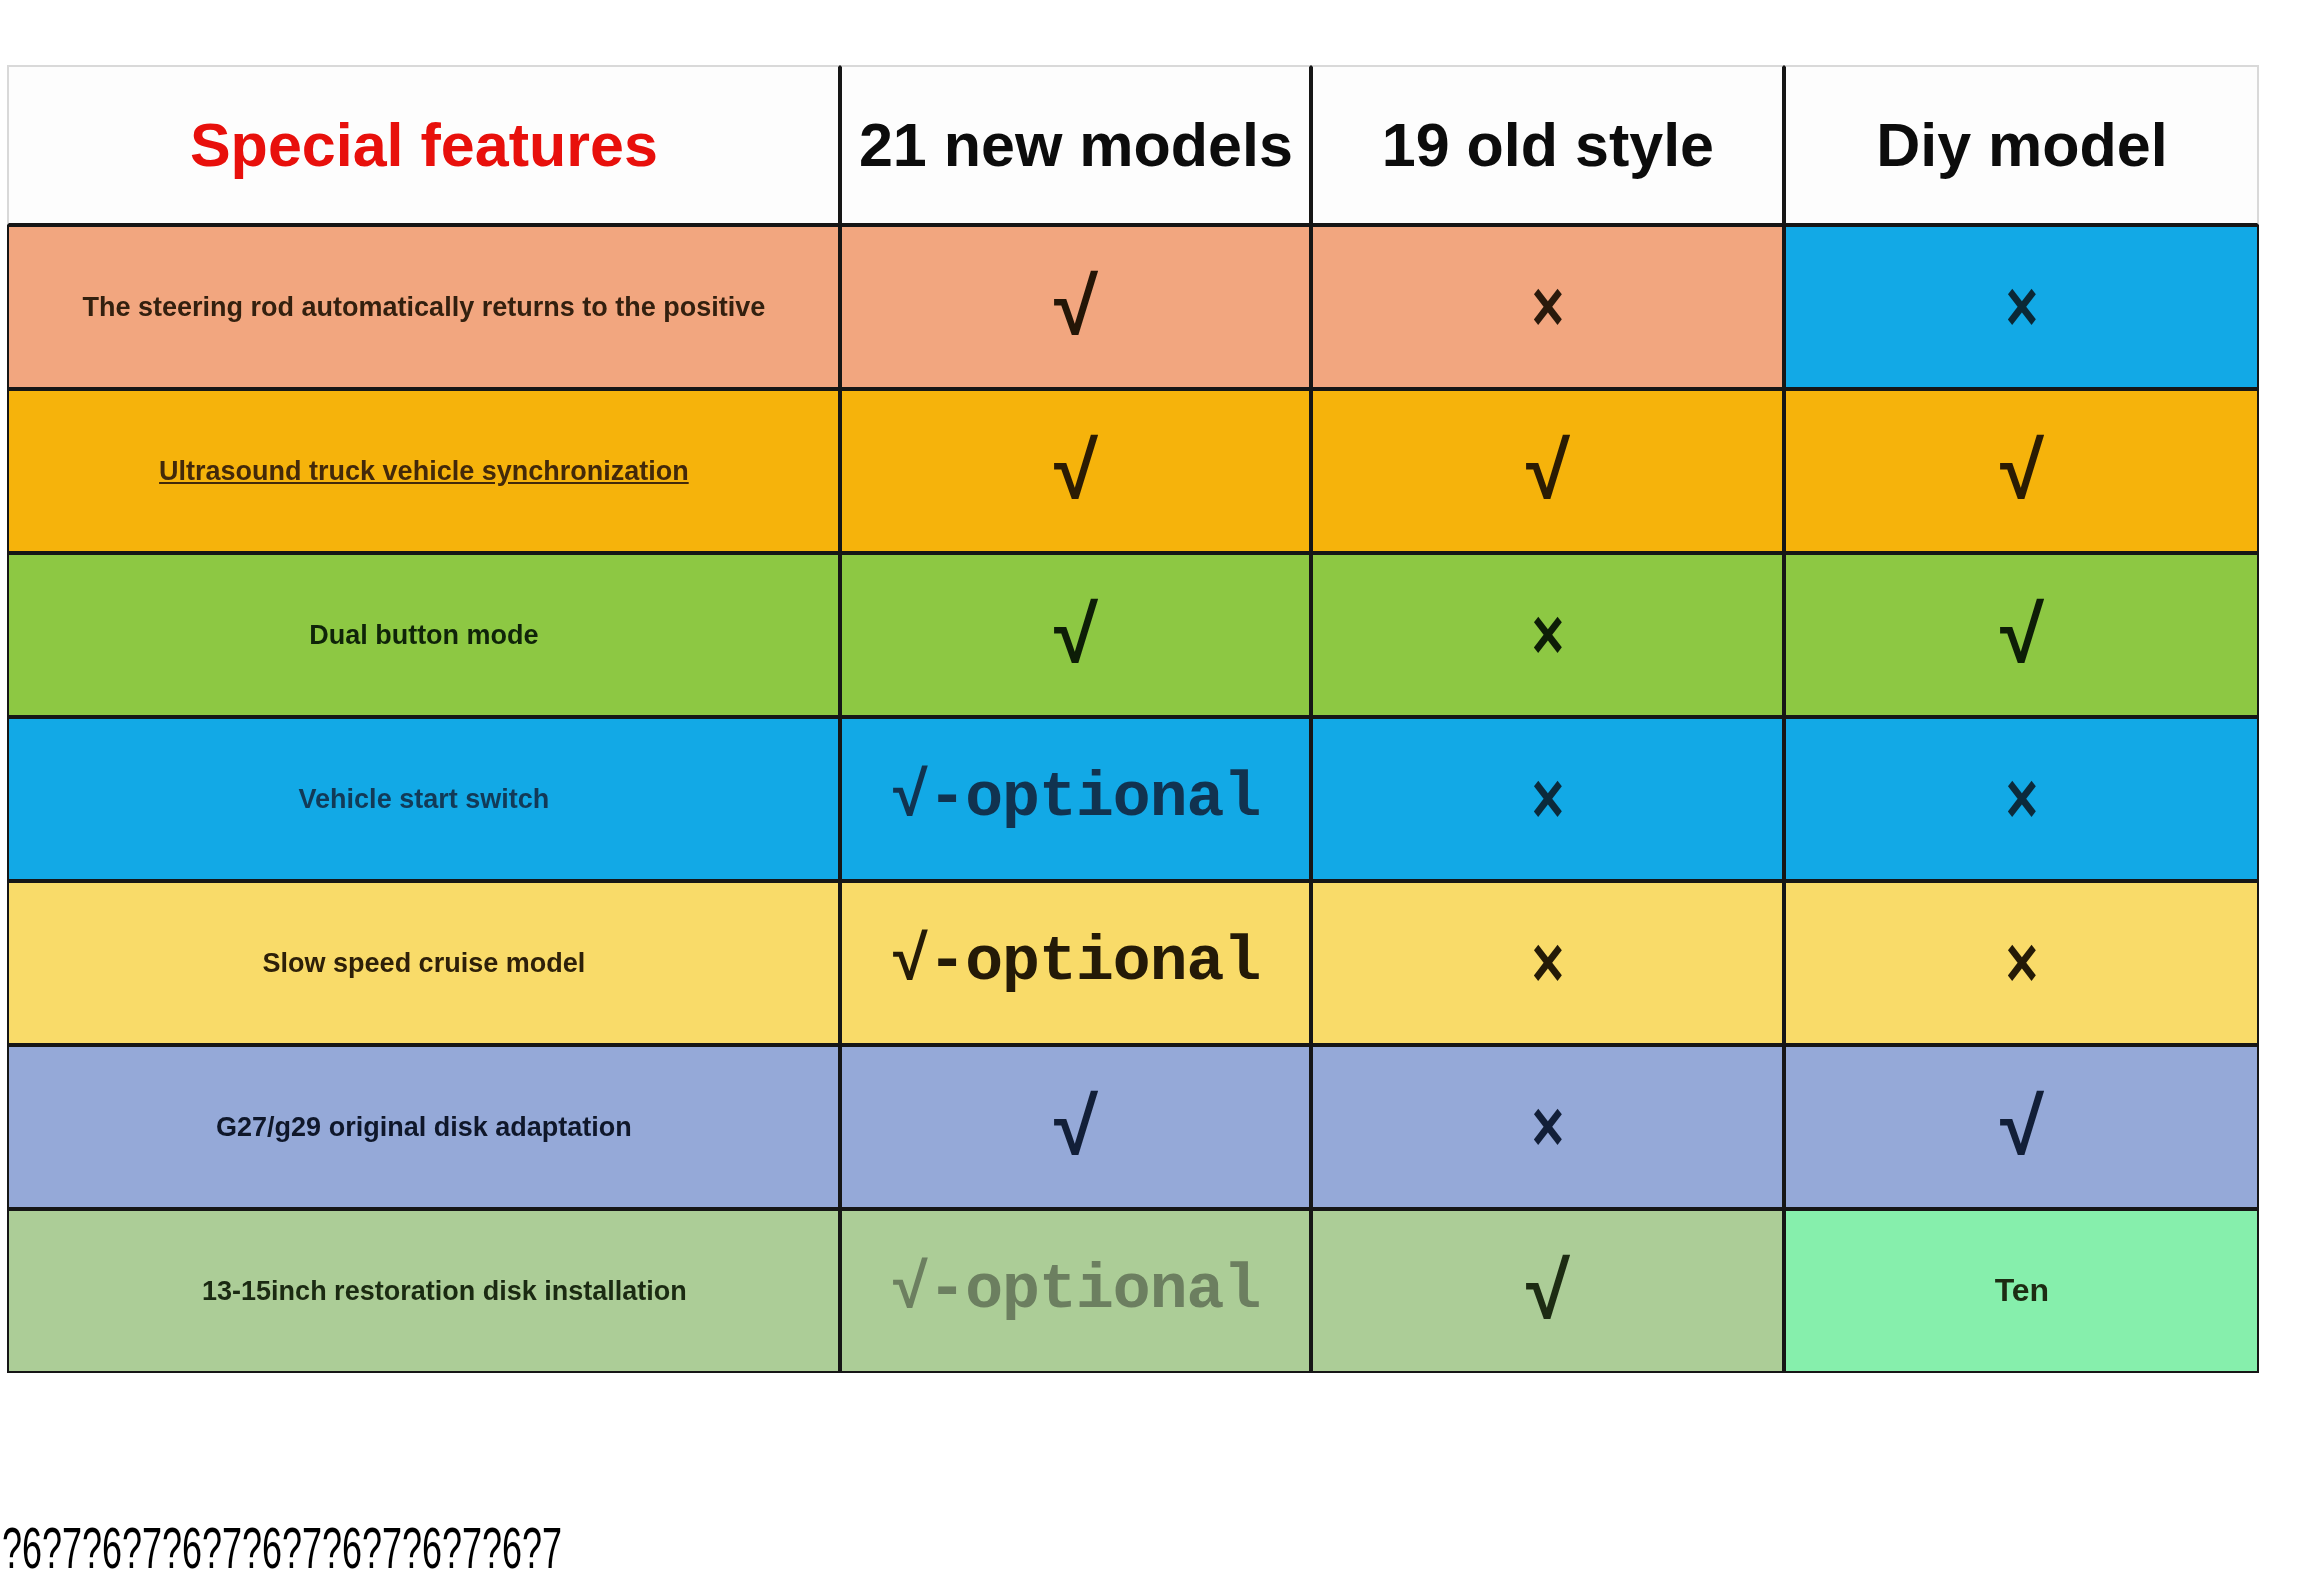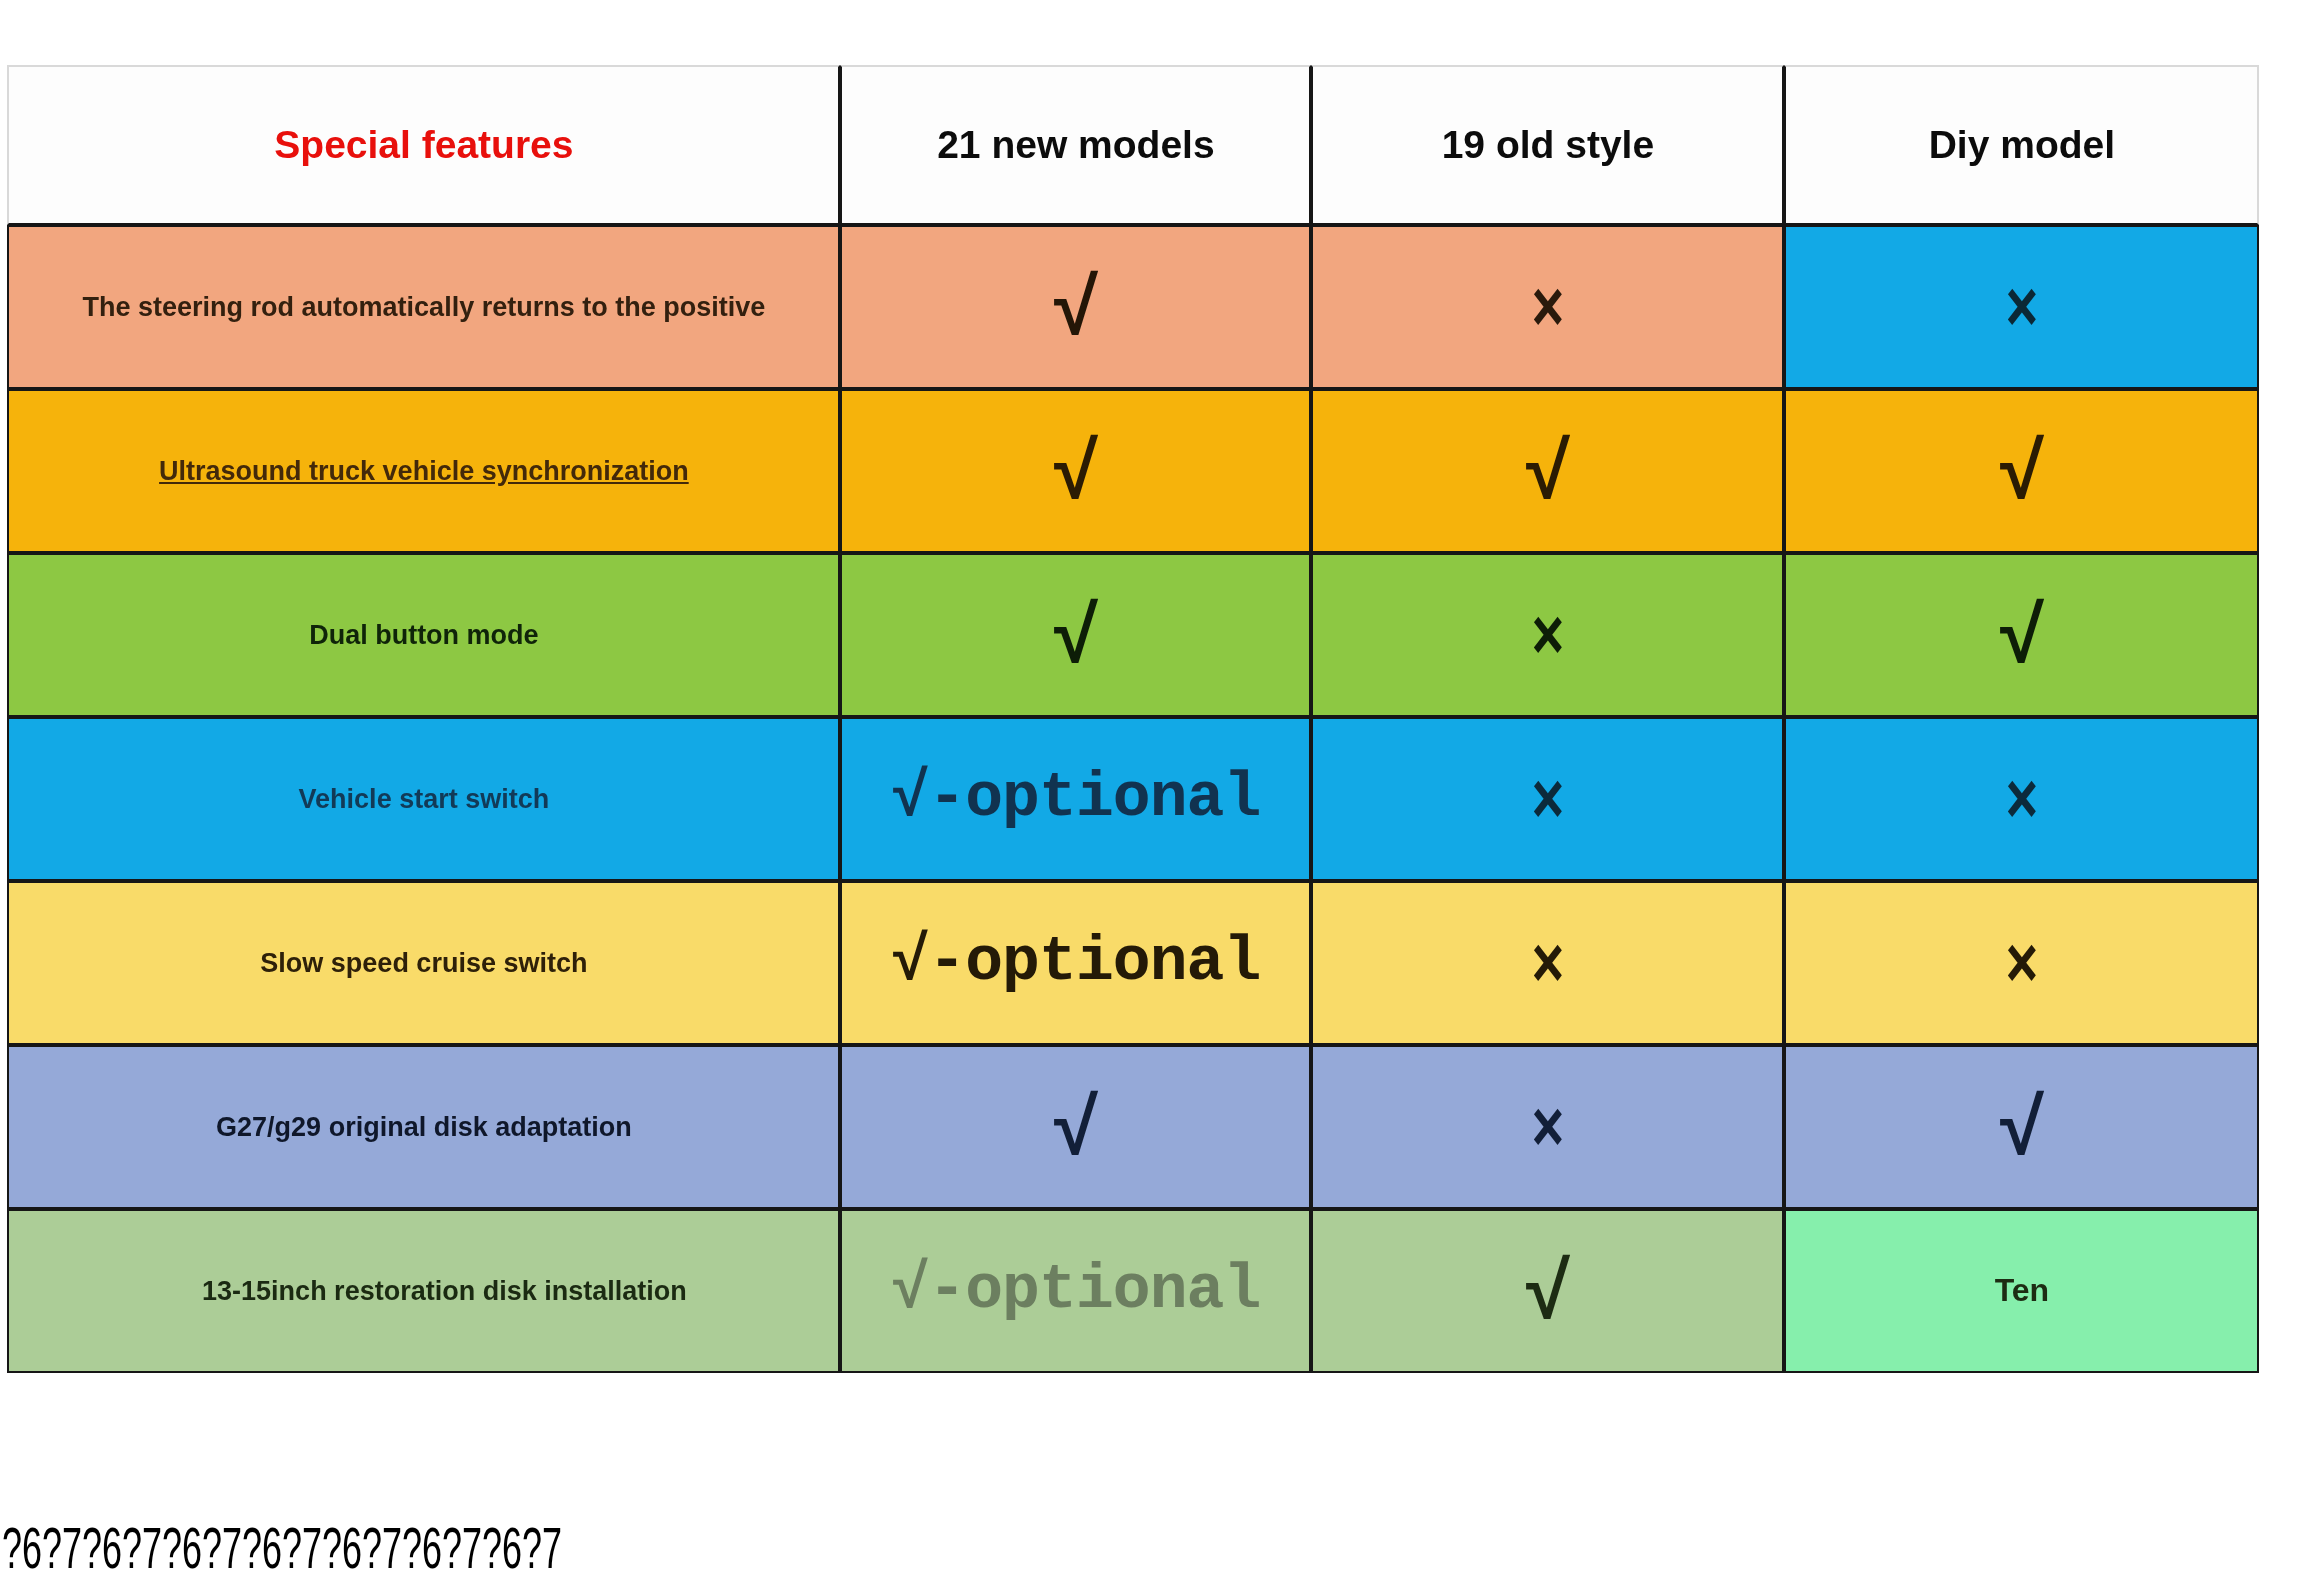--- a/index.html
+++ b/index.html
@@ -15,21 +15,21 @@
   .cell{
     box-sizing:border-box;
     border:2.8px solid #161616;
     display:flex;align-items:center;justify-content:center;
     text-align:center;line-height:1.05;
     overflow:hidden;
   }
   .header{background:#fdfdfd;border-top-color:#d9d9d9;}
   .header.first{border-left-color:#d9d9d9;}
   .header.last{border-right-color:#d9d9d9;align-items:center;}
-  .header span{font-size:39px;font-weight:bold;color:#0c0c0c;}
+  .header span{font-size:61px;font-weight:bold;color:#0c0c0c;}
   .header.first span{font-weight:bold;}
 
   .feature span{font-size:27px;font-weight:bold;padding:0 16.7px;display:inline-block;}
 
   .val span{display:inline-block;font-weight:bold;}
   .kind-check span{font-size:80px;font-weight:600;}
   .kind-cross span{font-size:56px;font-weight:600;transform:scaleY(1.28);}
   .kind-optional span{font-size:63px;font-weight:bold;letter-spacing:-0.9px;font-family:Liberation Mono, monospace;}
   .kind-text span{font-size:32px;font-weight:bold;}
 
@@ -106,21 +106,21 @@
       <span>√-optional</span>
     </div>
     <div class="cell val r4 kind-cross" style="background-color: rgb(18, 169, 230); color: rgb(12, 42, 59);">
       <span>×</span>
     </div>
     <div class="cell val r4 kind-cross" style="background-color: rgb(18, 169, 230); color: rgb(12, 42, 59);">
       <span>×</span>
     </div>
 
     <div class="cell feature r5" style="background-color: rgb(249, 219, 105); color: rgb(46, 32, 9);">
-      <span>Slow speed cruise switch</span>
+      <span>Slow speed cruise model</span>
     </div>
     <div class="cell val r5 kind-optional" style="background-color: rgb(249, 219, 105); color: rgb(36, 26, 7);">
       <span>√-optional</span>
     </div>
     <div class="cell val r5 kind-cross" style="background-color: rgb(249, 219, 105); color: rgb(36, 26, 7);">
       <span>×</span>
     </div>
     <div class="cell val r5 kind-cross" style="background-color: rgb(249, 219, 105); color: rgb(36, 26, 7);">
       <span>×</span>
     </div>

